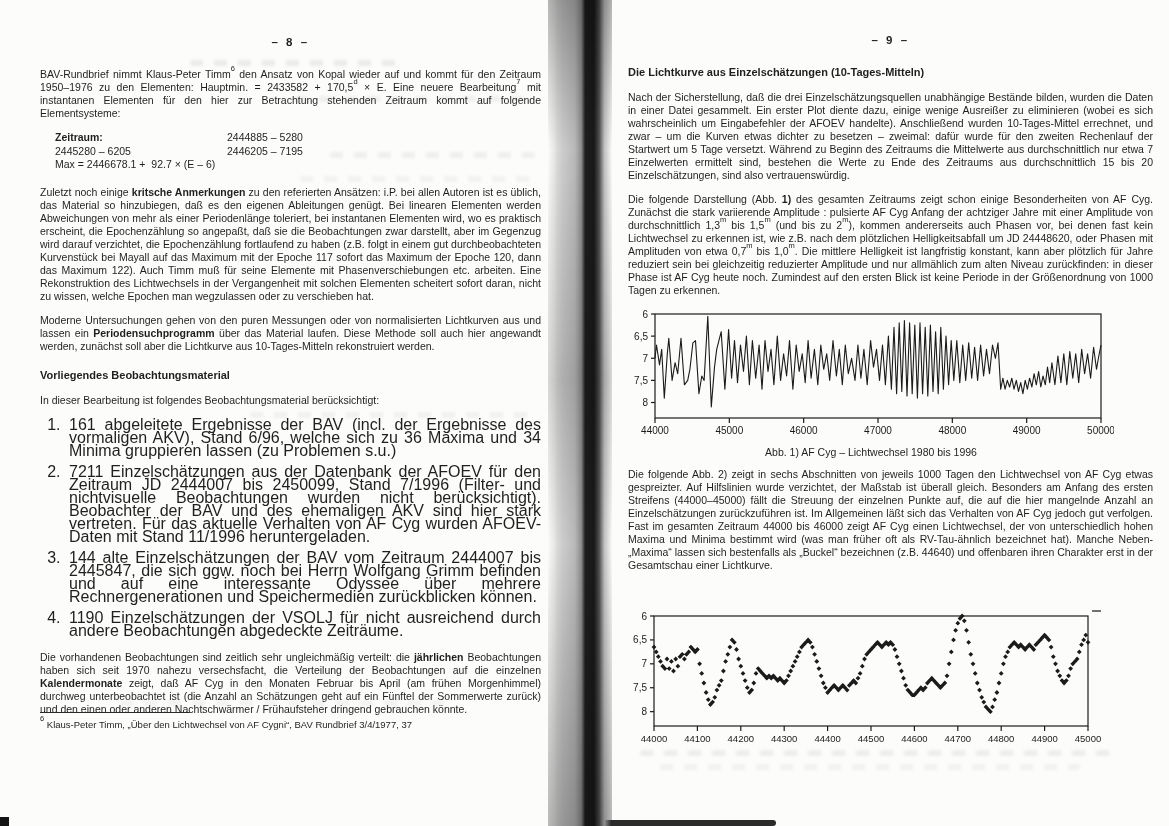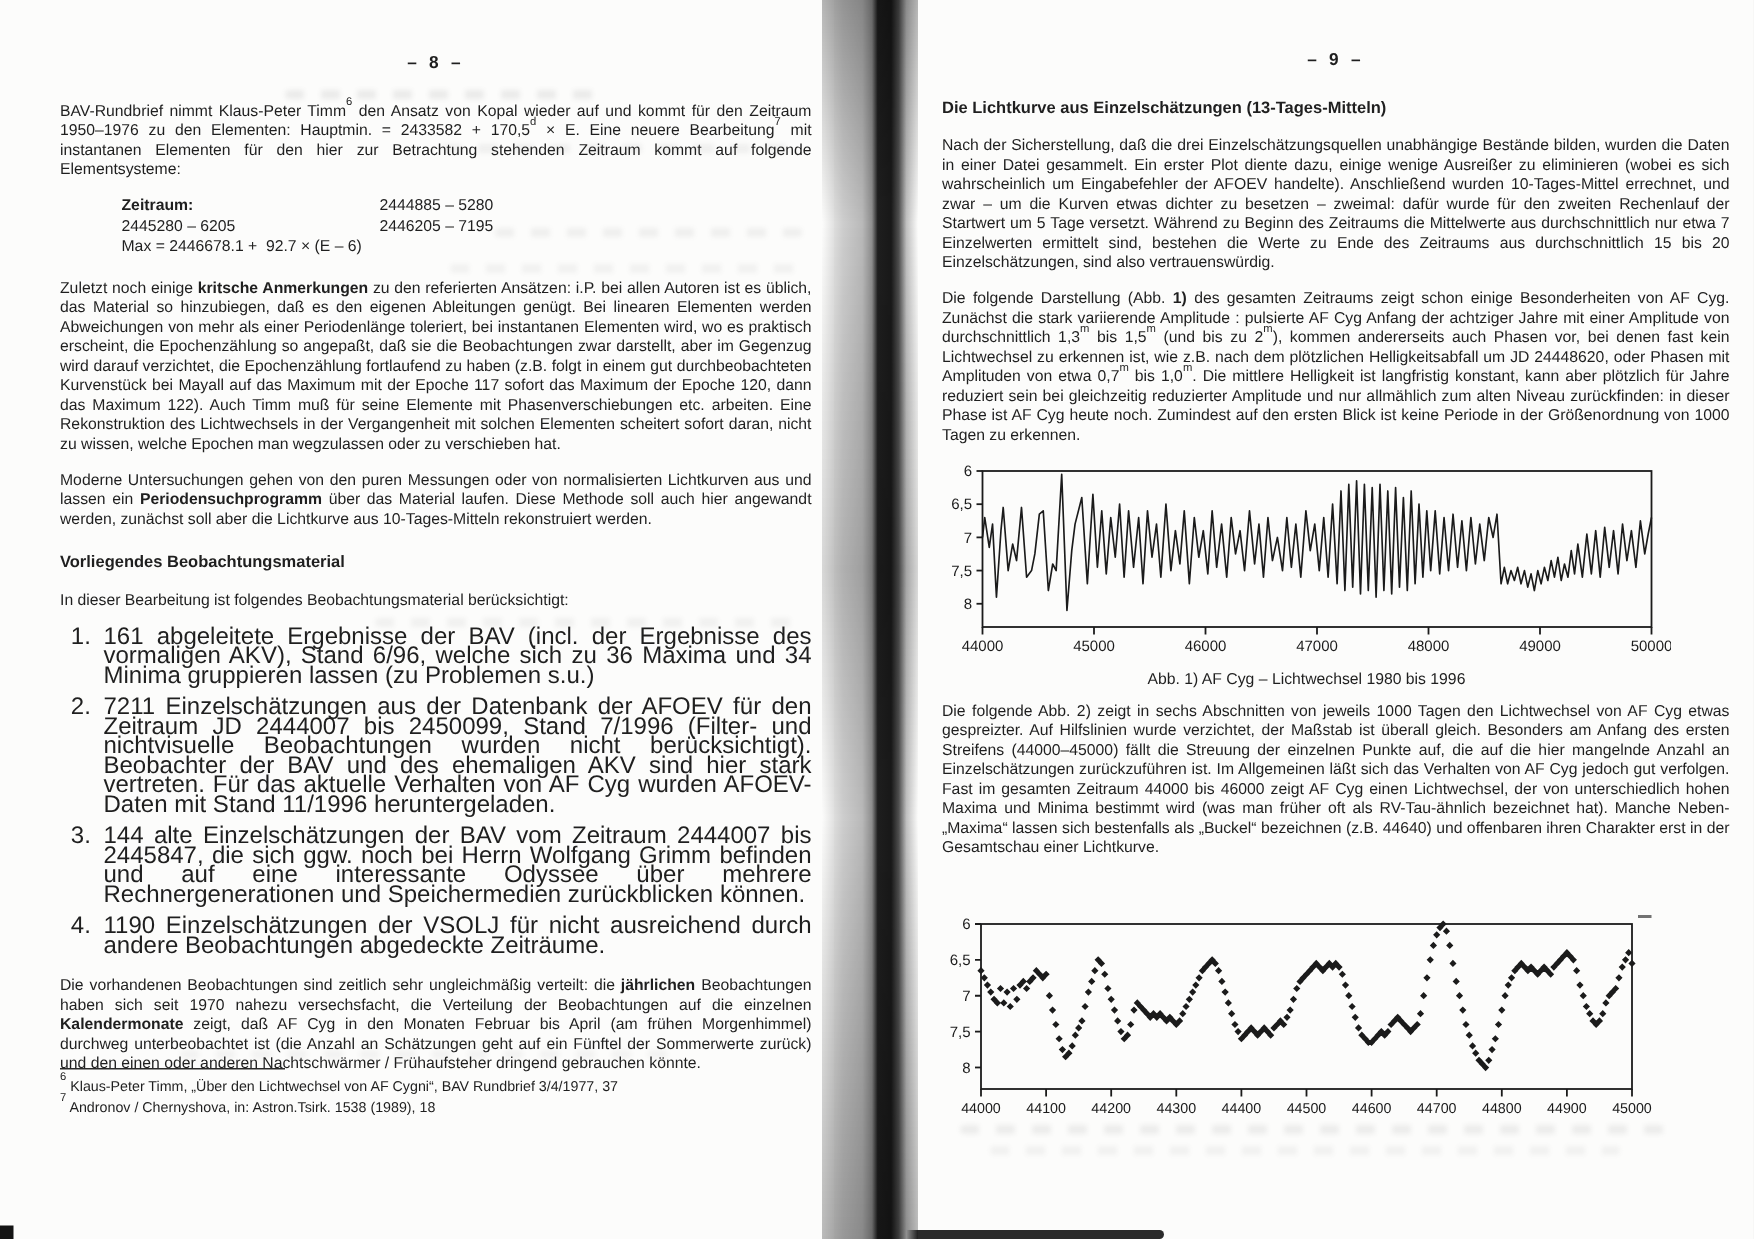--- a/index.html
+++ b/index.html
@@ -24,21 +24,21 @@
       rgba(0,0,0,.14) 46%,rgba(0,0,0,0) 66%,rgba(0,0,0,.26) 100%);
     mix-blend-mode:multiply;
   }
   .pagenum{text-align:center;font-size:11.5px;letter-spacing:2.5px;margin-bottom:20px;font-weight:bold;}
   p{font-size:10.5px;line-height:13px;text-align:justify;margin:0 0 11px 0;}
   h3{font-size:11px;line-height:13px;font-weight:bold;margin:16px 0 12px 0;}
   .b{font-weight:bold;}
   sup{font-size:7.5px;line-height:0;position:relative;top:-3px;}
   .elements-table{
     display:grid;grid-template-columns:172px auto;
-    font-size:10.5px;line-height:13.5px;margin:2px 0 14px 41px;
+    font-size:10.5px;line-height:13.5px;margin:2px 0 14px 15px;
   }
   .elements-table .hd{font-weight:bold;}
   .elements-table .c2{white-space:pre;}
   ol{margin:0 0 10px 0;padding-left:25px;}
   li{font-size:16px;line-height:13px;text-align:justify;margin-bottom:8px;padding-left:4px;}
   .fnblock{position:absolute;left:40px;right:15px;top:712px;}
   .fn-rule{width:150px;border-top:1.2px solid #2a2a2a;margin-bottom:5px;}
   .fn{font-size:9.5px;line-height:14px;}
   .chart{margin:4px 0 0 0;}
   .chart-caption{font-size:10.5px;text-align:center;width:486px;margin:2px 0 12px 0;}
@@ -79,35 +79,34 @@
     <li>7211 Einzelschätzungen aus der Datenbank der AFOEV für den Zeitraum JD 2444007 bis 2450099, Stand 7/1996 (Filter- und nichtvisuelle Beobachtungen wurden nicht berücksichtigt). Beobachter der BAV und des ehemaligen AKV sind hier stark vertreten. Für das aktuelle Verhalten von AF Cyg wurden AFOEV-Daten mit Stand 11/1996 heruntergeladen.</li>
     <li>144 alte Einzelschätzungen der BAV vom Zeitraum 2444007 bis 2445847, die sich ggw. noch bei Herrn Wolfgang Grimm befinden und auf eine interessante Odyssee über mehrere Rechnergenerationen und Speichermedien zurückblicken können.</li>
     <li>1190 Einzelschätzungen der VSOLJ für nicht ausreichend durch andere Beobachtungen abgedeckte Zeiträume.</li>
   </ol>
 
   <p style="margin-top:14px;"><span>Die vorhandenen Beobachtungen sind zeitlich sehr ungleichmäßig verteilt: die </span><span class="b">jährlichen</span><span> Beobachtungen haben sich seit 1970 nahezu versechsfacht, die Verteilung der Beobachtungen auf die einzelnen </span><span class="b">Kalendermonate</span><span> zeigt, daß AF Cyg in den Monaten Februar bis April (am frühen Morgenhimmel) durchweg unterbeobachtet ist (die Anzahl an Schätzungen geht auf ein Fünftel der Sommerwerte zurück) und den einen oder anderen Nachtschwärmer / Frühaufsteher dringend gebrauchen könnte.</span></p>
 
   <div class="fnblock">
     <div class="fn-rule"></div>
     <div class="fn"><sup>6</sup><span> Klaus-Peter Timm, „Über den Lichtwechsel von AF Cygni“, BAV Rundbrief 3/4/1977, 37</span></div>
-    <div class="fn"><sup>7</sup><span> Andronov / Chernyshova, in: Astron.Tsirk. 1538 (1989), 18</span></div>
   </div>
 
   <div class="bleedline" style="left:190px;top:60px;width:215px;"></div>
   <div class="bleedline" style="left:295px;top:96px;width:235px;opacity:.16;"></div>
   <div class="bleedline" style="left:330px;top:152px;width:205px;opacity:.17;"></div>
   <div class="bleedline" style="left:300px;top:176px;width:235px;opacity:.14;"></div>
   <div class="bleedline" style="left:250px;top:412px;width:280px;opacity:.15;"></div>
   <div class="bleedline" style="left:120px;top:700px;width:330px;opacity:.12;"></div>
 </div>
 
 <div class="page page-right">
   <div class="pagenum">–  9  –</div>
 
-  <h3 style="margin-top:0;">Die Lichtkurve aus Einzelschätzungen (13-Tages-Mitteln)</h3>
+  <h3 style="margin-top:0;">Die Lichtkurve aus Einzelschätzungen (10-Tages-Mitteln)</h3>
 
   <p>Nach der Sicherstellung, daß die drei Einzelschätzungsquellen unabhängige Bestände bilden, wurden die Daten in einer Datei gesammelt. Ein erster Plot diente dazu, einige wenige Ausreißer zu eliminieren (wobei es sich wahrscheinlich um Eingabefehler der AFOEV handelte). Anschließend wurden 10-Tages-Mittel errechnet, und zwar – um die Kurven etwas dichter zu besetzen – zweimal: dafür wurde für den zweiten Rechenlauf der Startwert um 5 Tage versetzt. Während zu Beginn des Zeitraums die Mittelwerte aus durchschnittlich nur etwa 7 Einzelwerten ermittelt sind, bestehen die Werte zu Ende des Zeitraums aus durchschnittlich 15 bis 20 Einzelschätzungen, sind also vertrauenswürdig.</p>
   <p><span>Die folgende Darstellung (Abb. </span><span class="b">1)</span><span> des gesamten Zeitraums zeigt schon einige Besonderheiten von AF Cyg. Zunächst die stark variierende Amplitude : pulsierte AF Cyg Anfang der achtziger Jahre mit einer Amplitude von durchschnittlich 1,3</span><sup>m</sup><span> bis 1,5</span><sup>m</sup><span> (und bis zu 2</span><sup>m</sup><span>), kommen andererseits auch Phasen vor, bei denen fast kein Lichtwechsel zu erkennen ist, wie z.B. nach dem plötzlichen Helligkeitsabfall um JD 24448620, oder Phasen mit Amplituden von etwa 0,7</span><sup>m</sup><span> bis 1,0</span><sup>m</sup><span>. Die mittlere Helligkeit ist langfristig konstant, kann aber plötzlich für Jahre reduziert sein bei gleichzeitig reduzierter Amplitude und nur allmählich zum alten Niveau zurückfinden: in dieser Phase ist AF Cyg heute noch. Zumindest auf den ersten Blick ist keine Periode in der Größenordnung von 1000 Tagen zu erkennen.</span></p>
 
   <div class="chart"><svg width="486" height="132" viewBox="0 0 486 132">
         <rect x="27" y="6" width="446" height="104" fill="none" stroke="#1b1b1b" stroke-width="1.2"></rect>
         <line x1="23" x2="27" y1="6" y2="6" stroke="#1b1b1b" stroke-width="1.2"></line>
         <text x="20" y="9.5" text-anchor="end" font-size="10">6</text>
         <line x1="23" x2="27" y1="28.127659574468087" y2="28.127659574468087" stroke="#1b1b1b" stroke-width="1.2"></line>
         <text x="20" y="31.627659574468087" text-anchor="end" font-size="10">6,5</text>

